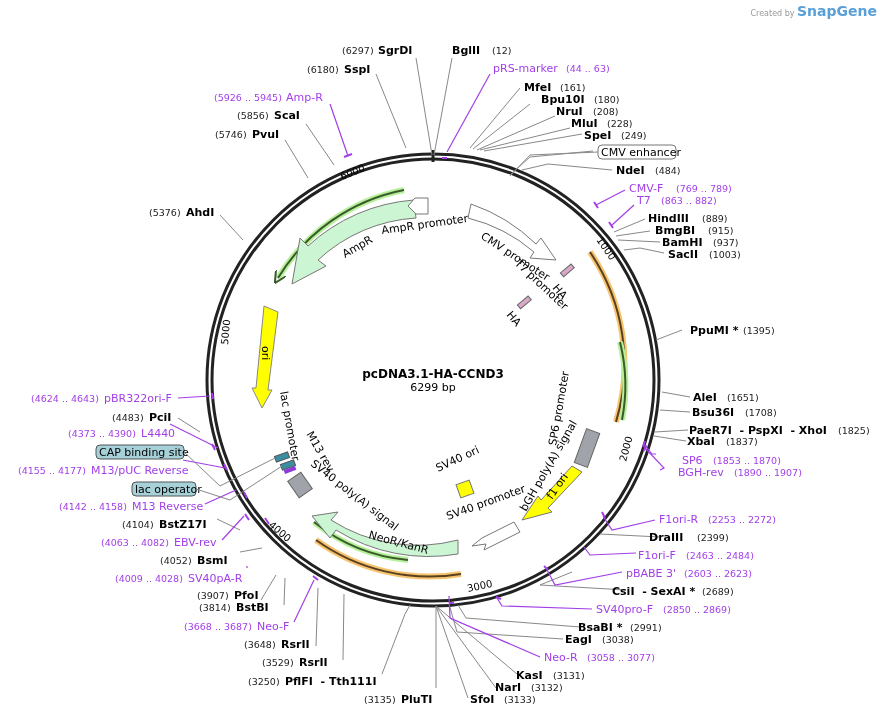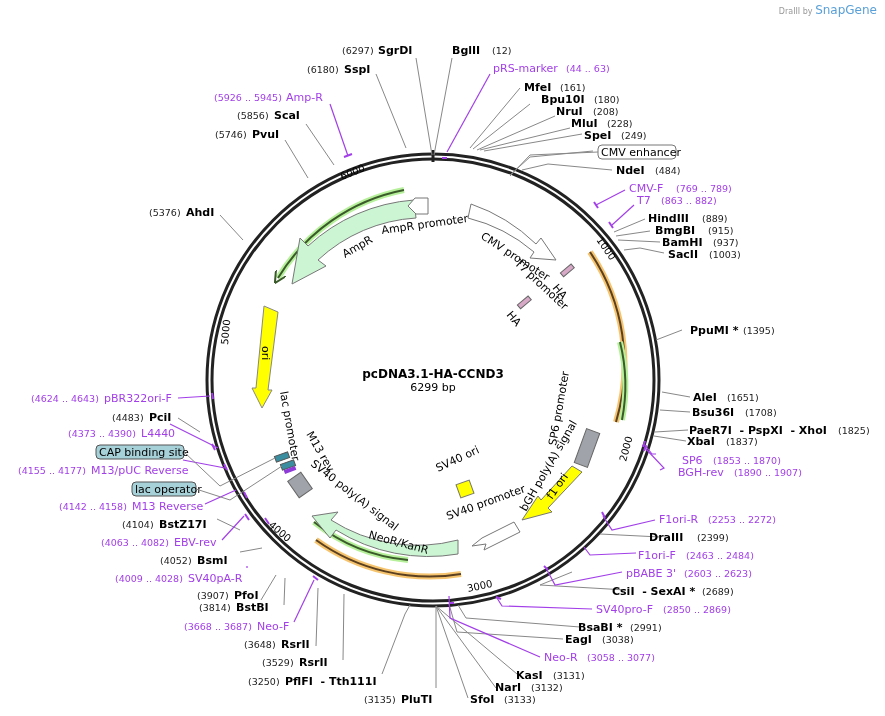--- a/index.html
+++ b/index.html
@@ -7,26 +7,26 @@
   svg{position:absolute;left:0;top:0;}
   .enz{font-weight:bold;font-size:11px;fill:#000;}
   .pos{font-size:9.5px;fill:#222;}
   .primer{font-size:11px;fill:#a23fe8;}
   .ppos{font-size:9.5px;fill:#a23fe8;}
   .feat{font-size:11px;fill:#000;}
   .tick{font-size:10px;fill:#000;}
   .ln{stroke:#888;stroke-width:1;fill:none;}
   .pl{stroke:#a23fe8;stroke-width:1.2;fill:none;}
   .credit{position:absolute;right:8px;top:3px;font-size:8px;color:#999;}
-  .credit b{color:#5aa0d8;font-weight:normal;font-size:12px;}
+  .credit b{color:#5aa0d8;font-weight:bold;font-size:14px;}
 </style>
 </head>
 <body>
 
-<div class="credit"><span>DraIII by</span> <b>SnapGene</b></div>
+<div class="credit"><span>Created by</span> <b>SnapGene</b></div>
 
 <svg width="885" height="716" viewBox="0 0 885 716">
 
   <g>
     <circle cx="433" cy="380" r="226" fill="none" stroke="#222" stroke-width="3"></circle>
     <circle cx="433" cy="380" r="221" fill="none" stroke="#222" stroke-width="3"></circle>
     <line x1="433" y1="150" x2="433" y2="162" stroke="#222" stroke-width="3"></line>
   </g>
 
   <text class="tick" x="342" y="180" transform="rotate(-22 342 180)">6000</text>

